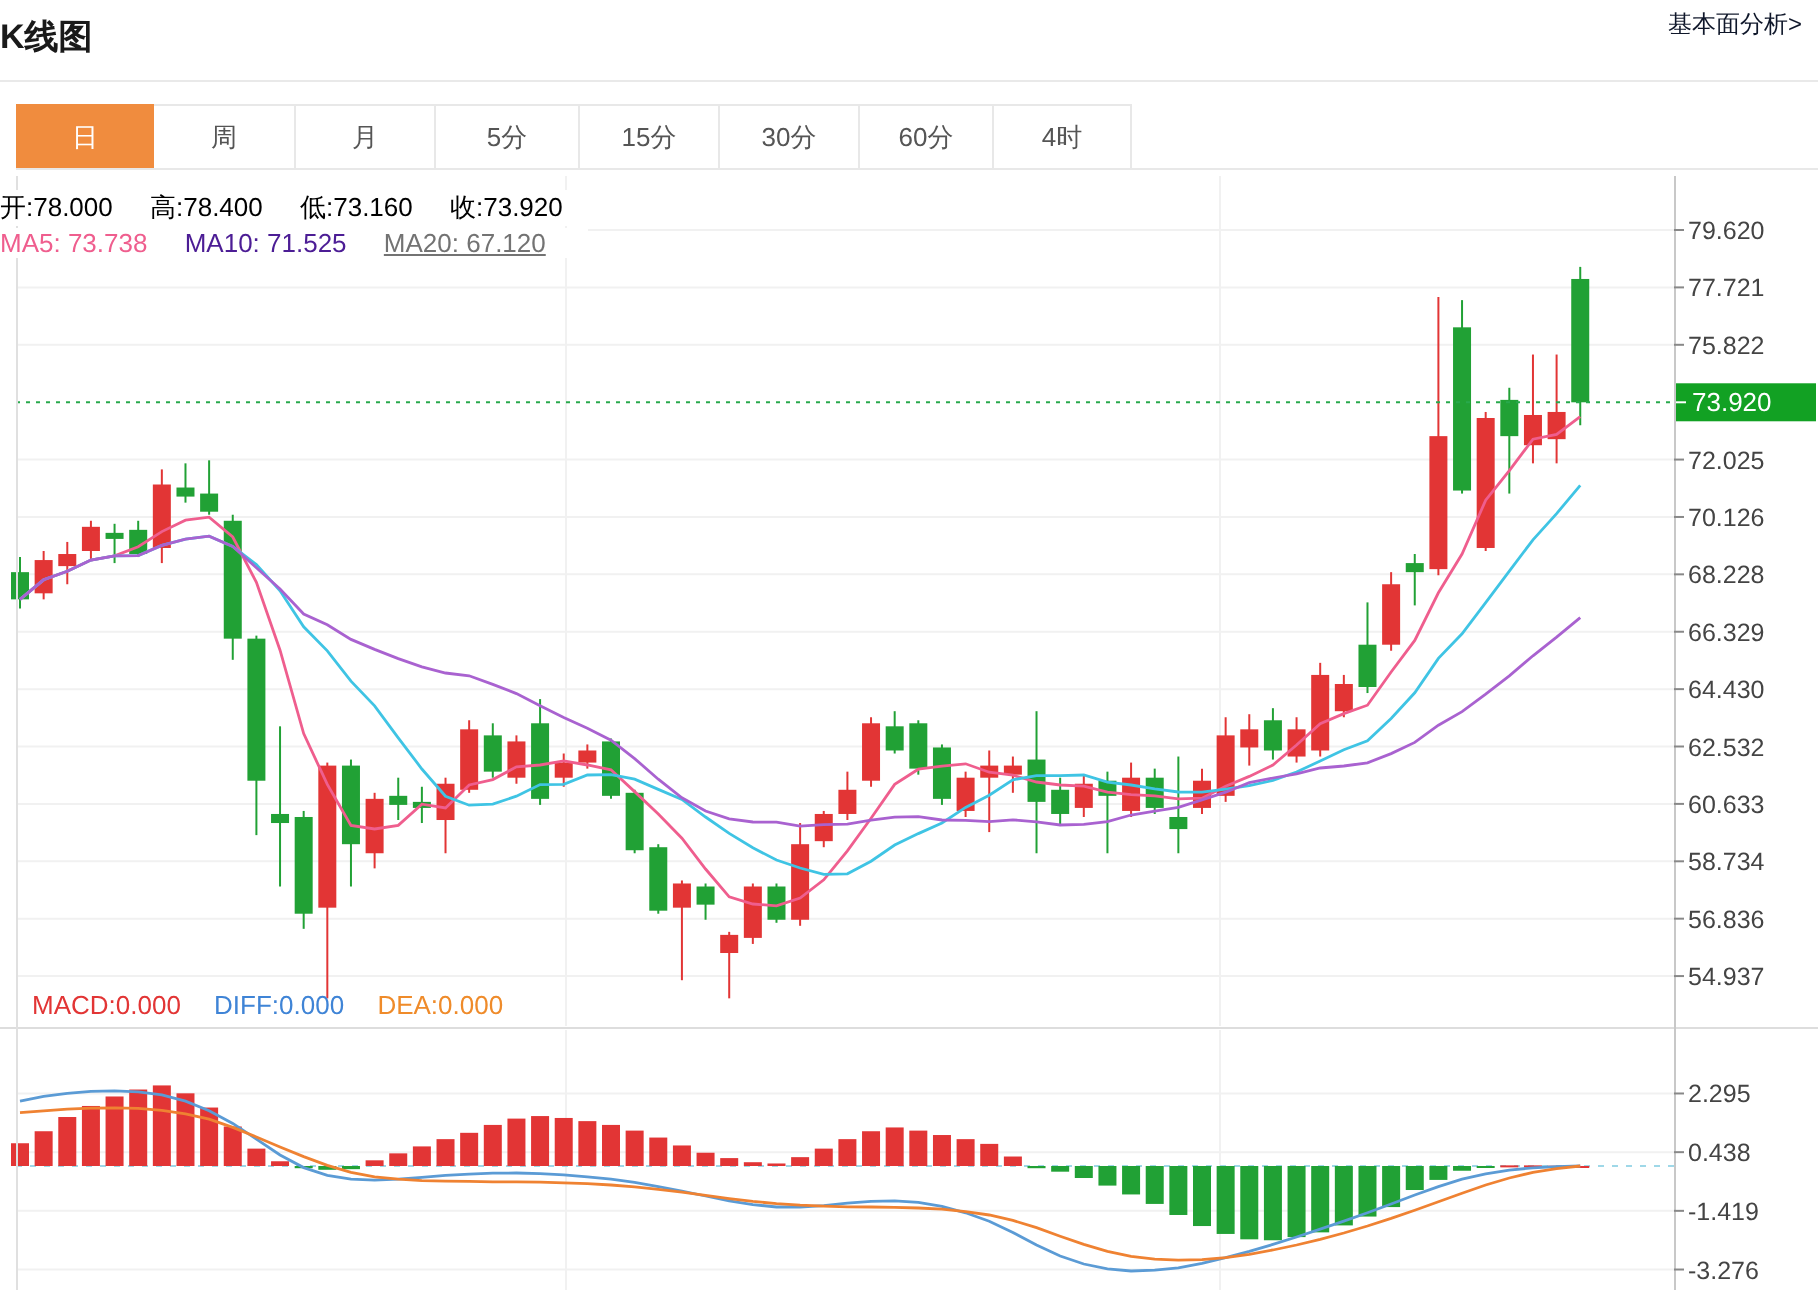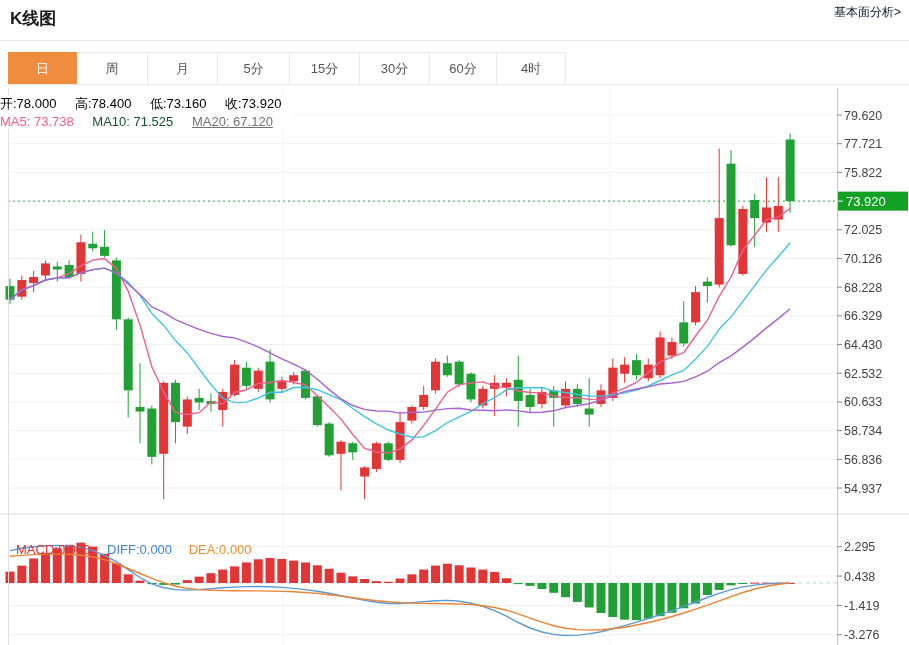--- a/index.html
+++ b/index.html
@@ -1,31 +1,31 @@
 <!DOCTYPE html>
 <html><head>
 <meta charset="utf-8">
 <style>
   html,body{margin:0;padding:0;background:#fff;}
   body{width:909px;height:645px;position:relative;overflow:hidden;
        font-family:"Liberation Sans",sans-serif;-webkit-font-smoothing:antialiased;}
-  .page-title{position:absolute;left:10px;top:7px;font-size:17px;font-weight:bold;color:#1a1a1a;}
+  .page-title{position:absolute;left:0;top:7px;font-size:17px;font-weight:bold;color:#1a1a1a;}
   .fund-link{position:absolute;right:8px;top:4px;font-size:12px;color:#0f172a;cursor:pointer;text-decoration:none;}
   .top-divider{position:absolute;left:0;top:40px;width:909px;height:0;border-top:1px solid #e9e9e9;}
   .tabs{position:absolute;left:8px;top:52px;right:0;height:33px;display:flex;border-bottom:1px solid #e8e8e8;box-sizing:border-box;}
   .tab{box-sizing:border-box;height:32px;line-height:31px;text-align:center;font-size:13px;color:#555;
        background:#fff;border-top:1px solid #e8e8e8;border-right:1px solid #e8e8e8;cursor:pointer;}
   .tab:first-child{border-left:1px solid #e8e8e8;}
   .tab.active{color:#fff;border-color:transparent;}
   .tab-filler{flex:1;}
   .info-row{position:absolute;left:0;font-size:13px;background:#fff;padding-right:6px;white-space:nowrap;z-index:3;}
   .info-ohlc{top:95px;}
   .info-ma{top:114px;}
   .info-row span{margin-right:15px;}
-  .macd-legend{position:absolute;left:16px;top:542px;font-size:13px;white-space:nowrap;z-index:3;background:transparent;}
+  .macd-legend{position:absolute;left:16px;top:495px;font-size:13px;white-space:nowrap;z-index:3;background:transparent;}
   .macd-legend span{margin-right:13px;}
   .chart-area{position:absolute;left:0;top:88px;width:885px;height:557px;}
   svg{display:block;}
   svg text{font-family:"Liberation Sans",sans-serif;}
 </style>
 </head>
 <body>
 
 <div class="page-title">K线图</div>
 <a class="fund-link">基本面分析&gt;</a>
@@ -44,21 +44,21 @@
 </div>
 
 <div class="info-row info-ohlc">
   <span>开:78.000</span>
   <span>高:78.400</span>
   <span>低:73.160</span>
   <span>收:73.920</span>
 </div>
 <div class="info-row info-ma">
   <span style="color: rgb(239, 94, 142); text-align: center;">MA5: 73.738</span>
-  <span style="color: #14532d;">MA10: 71.525</span>
+  <span style="color: #4c1d95;">MA10: 71.525</span>
   <span style="color: #737373; text-decoration: underline;">MA20: 67.120</span>
 </div>
 
 <div class="macd-legend">
   <span style="color: rgb(226, 53, 53);">MACD:0.000</span>
   <span style="color: rgb(63, 132, 214);">DIFF:0.000</span>
   <span style="color: rgb(239, 139, 42);">DEA:0.000</span>
 </div>
 
 <div class="chart-area">

